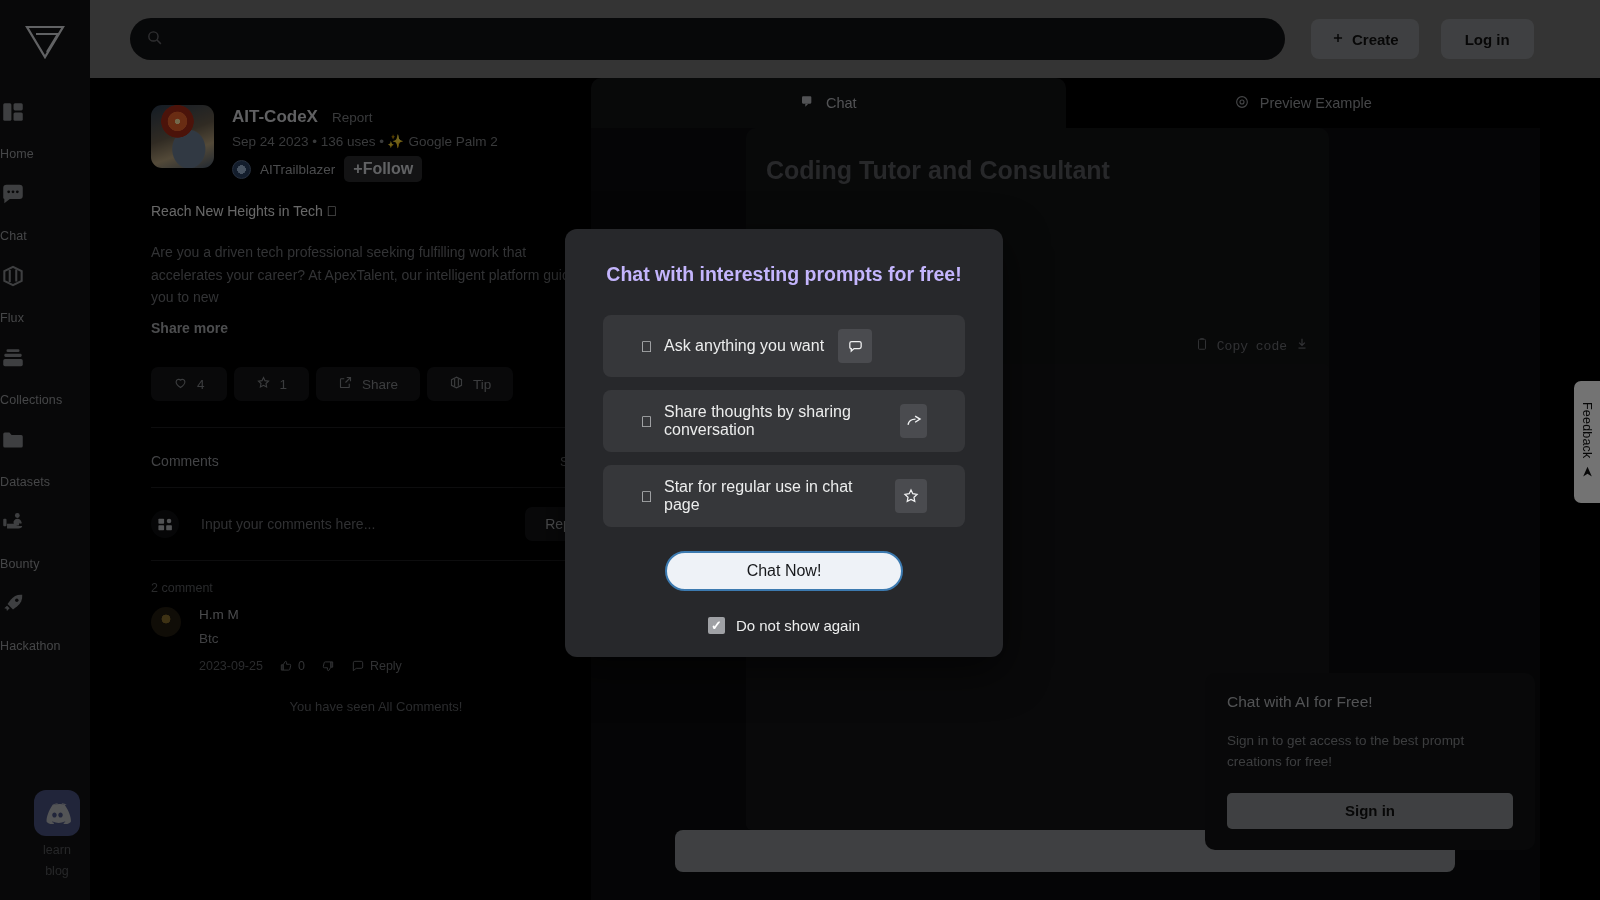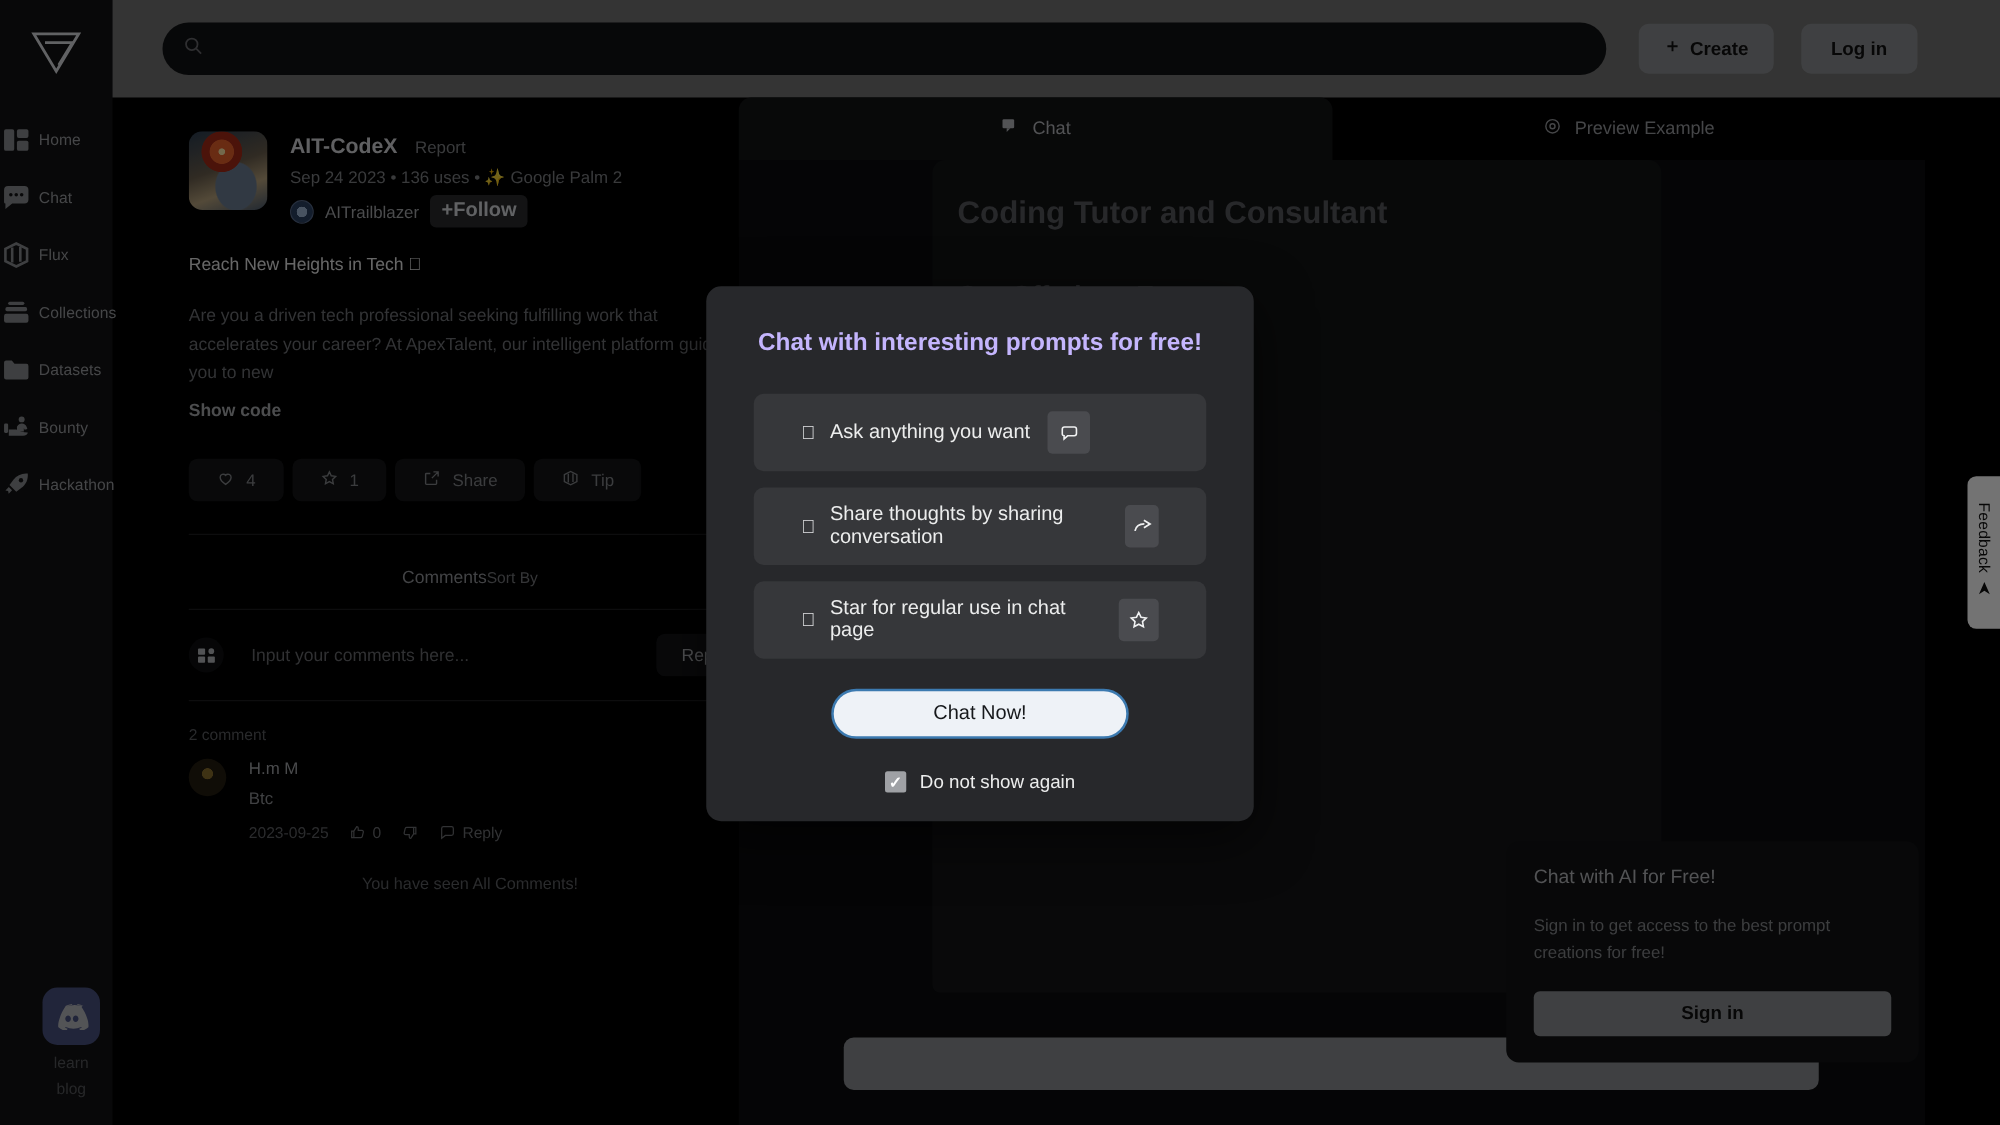--- a/index.html
+++ b/index.html
@@ -14,21 +14,21 @@
   
   .sidebar {
     position: absolute; left: 0; top: 0; width: 90px; height: 900px;
     background: #131314;
     display: flex; flex-direction: column; align-items: center;
   }
   .logo { margin-top: 22px; width: 46px; height: 40px; }
   .nav { margin-top: 26px; width: 100%; display: flex; flex-direction: column; align-items: center; }
   .nav-item {
     width: 100%; padding: 11px 0 9px 0;
-    display: flex; flex-direction: row; align-items: center; gap: 5px;
+    display: flex; flex-direction: column; gap: 22px;
     cursor: pointer;
   }
   .nav-icon { width: 26px; height: 26px; display: block; color: #8b8d91; }
   .nav-label { font-size: 12.5px; color: #9a9ca0; letter-spacing: .1px; }
   .sidebar-bottom {
     position: absolute; bottom: 22px; left: 12px; width: 90px;
     display: flex; flex-direction: column; align-items: center; gap: 3px;
   }
   .discord-btn {
     width: 46px; height: 46px; border-radius: 12px; background: #4a5282;
@@ -97,21 +97,21 @@
   .actions { display: flex; gap: 7px; margin-top: 31px; }
   .action {
     height: 34px; background: #141517; border-radius: 7px; color: #84868a;
     font-size: 13.5px; display: flex; align-items: center; justify-content: center;
     gap: 9px; cursor: pointer; padding: 0 22px; border: 0;
     font-family: "Liberation Sans", sans-serif;
   }
   .divider { height: 1px; background: #1d1e21; margin-top: 26px; }
 
   .comments-head {
-    display: flex; justify-content: center; align-items: baseline; margin-top: 25px;
+    display: flex; justify-content: space-between; align-items: baseline; margin-top: 25px;
   }
   .comments-title { font-size: 14px; color: #93959a; }
   .sortby { font-size: 12.5px; color: #75777b; cursor: pointer; }
   .divider2 { height: 1px; background: #1d1e21; margin-top: 18px; }
 
   .comment-input-row { display: flex; align-items: center; gap: 22px; margin-top: 19px; }
   .c-avatar {
     width: 28px; height: 28px; border-radius: 50%; flex: 0 0 auto;
     background: #0e0f11; display: flex; align-items: center; justify-content: center;
     color: #b7b9bd;
@@ -372,21 +372,21 @@
         <div class="row3">
           <span class="mini-av"></span>
           <span class="author">AITrailblazer</span>
           <button class="follow">+Follow</button>
         </div>
       </div>
     </div>
 
     <div class="tagline">Reach New Heights in Tech </div>
     <div class="body-text">Are you a driven tech professional seeking fulfilling work that accelerates your career? At ApexTalent, our intelligent platform guides you to new</div>
-    <div class="show-more">Show code</div>
+    <div class="show-more">Share more</div>
 
     <div class="actions">
       <button class="action">
         <span>
           <svg viewBox="0 0 24 24" width="15" height="15" fill="none" stroke="currentColor" stroke-width="1.8">
             <path d="M12 20s-7-4.4-7-9a4 4 0 017-2.6A4 4 0 0119 11c0 4.6-7 9-7 9z"></path>
           </svg>
         </span>
         <span>4</span>
       </button>
@@ -494,20 +494,35 @@
       </div>
     </div>
 
     <div class="chat-area">
       <div class="msg-card">
         <div class="msg-h1">Coding Tutor and Consultant</div>
         <div class="msg-h2">Our Offerings </div>
       </div>
 
       <div class="code-wrap">
+        <div class="code-head">
+          <span>
+            <svg viewBox="0 0 24 24" width="14" height="14" fill="none" stroke="currentColor" stroke-width="1.7">
+              <rect x="6" y="4" width="12" height="17" rx="1.6"></rect>
+                <path d="M9.5 4V2.8h5V4"></path>
+            </svg>
+          </span>
+          <span>Copy code</span>
+          <span>
+            <svg viewBox="0 0 24 24" width="14" height="14" fill="currentColor">
+              <path d="M11 3h2v9l3.2-3.2 1.4 1.4L12 16 6.4 10.2l1.4-1.4L11 12z"></path>
+              <rect x="6" y="18" width="12" height="2"></rect>
+            </svg>
+          </span>
+        </div>
         <div class="code-body">
           <div class="code-line">cljc)</div>
           <div class="code-line"></div>
           <div class="code-line"></div>
           <div class="code-line"></div>
           <div class="code-line"></div>
           <div class="code-line"></div>
           <div class="code-line">- ☕ Groovy (.groovy)</div>
           <div class="code-line">-  Haskell (.hs)</div>
           <div class="code-line">-  HTML (.html, .htm)</div>

